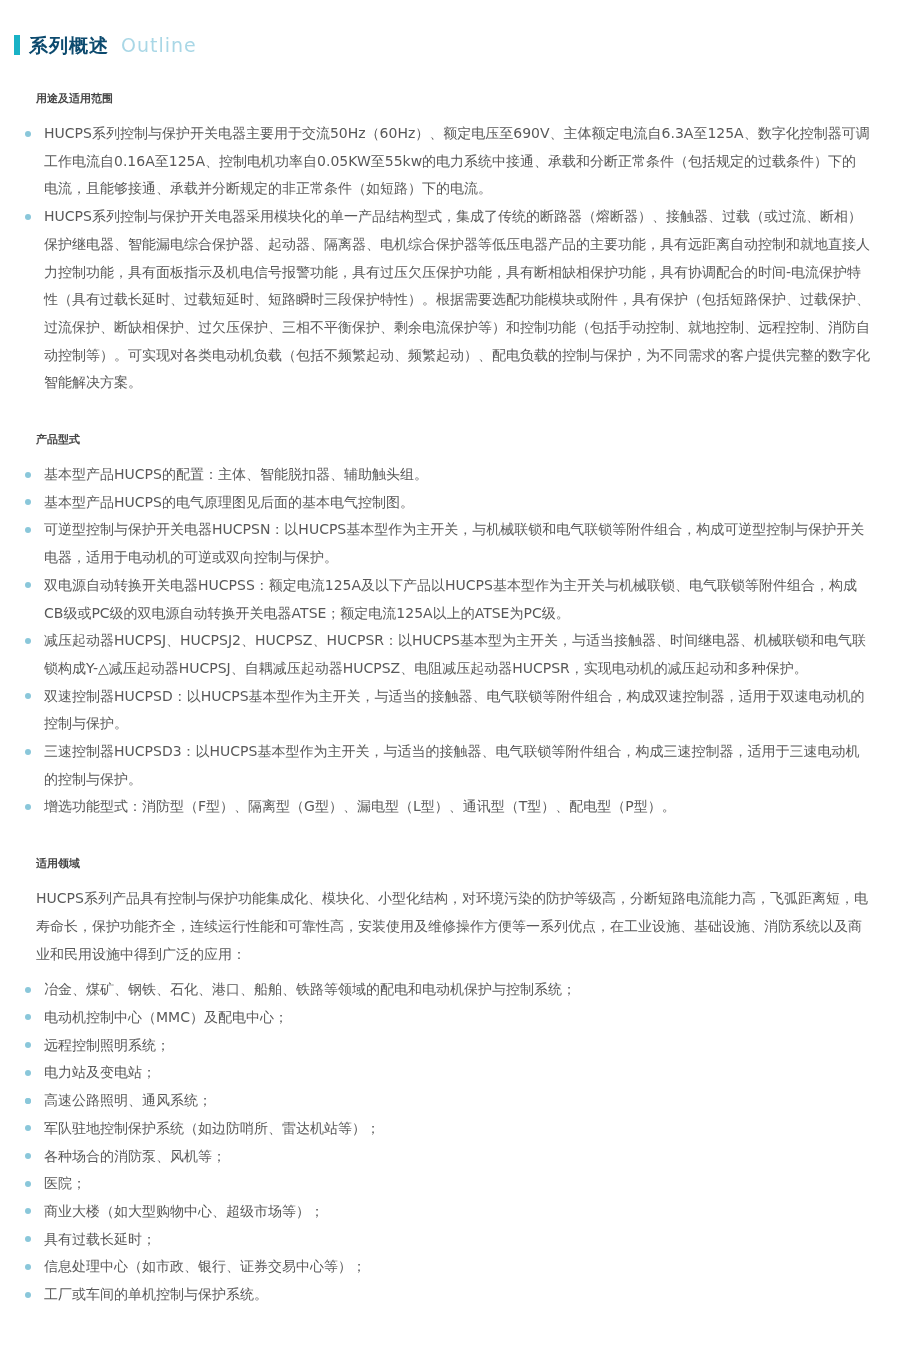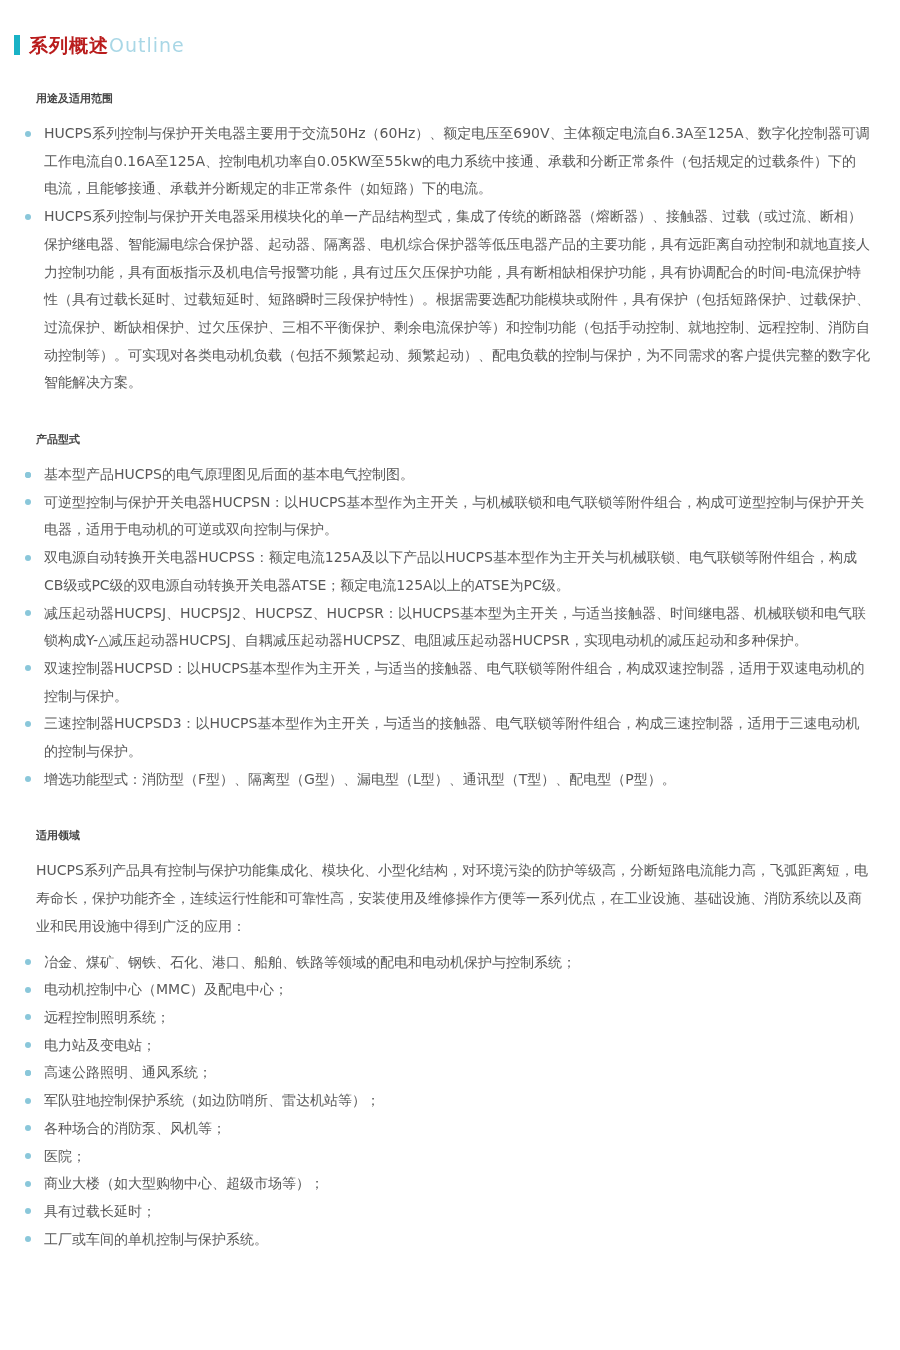--- a/index.html
+++ b/index.html
@@ -22,26 +22,26 @@
     display:flex;align-items:center;
     margin:34px 0 0 14px;
   }
   .accent-bar{
     width:6px;height:20px;
     background:var(--accent);
     margin-right:9px;
     flex:0 0 auto;
   }
   .title-zh{
-    font-size:19px;font-weight:bold;color:#b91c1c;
+    font-size:19px;font-weight:bold;color:#0c4a6e;
     letter-spacing:1px;line-height:22px;
   }
   .title-en{
     font-size:19px;color:var(--outline-en);
-    letter-spacing:1px;line-height:22px;
+    margin-left:12px;letter-spacing:1px;line-height:22px;
   }
   .content{
     margin:0 22px 0 36px;
     font-size:14px;
     line-height:27.7px;
   }
   .section-heading{
     font-size:11px;font-weight:bold;color:var(--heading);
     margin:33px 0 11px 0;line-height:20px;
   }
@@ -87,20 +87,21 @@
         </li>
       </ul>
   </section>
 
   <section>
     <h3 class="section-heading">产品型式</h3>
     <ul class="bullets">
 
         <li class="bullet-item">
           <span class="dot"></span>
+          <span>基本型产品HUCPS的配置：主体、智能脱扣器、辅助触头组。</span>
         </li>
 
         <li class="bullet-item">
           <span class="dot"></span>
           <span>基本型产品HUCPS的电气原理图见后面的基本电气控制图。</span>
         </li>
 
         <li class="bullet-item">
           <span class="dot"></span>
           <span>可逆型控制与保护开关电器HUCPSN：以HUCPS基本型作为主开关，与机械联锁和电气联锁等附件组合，构成可逆型控制与保护开关电器，适用于电动机的可逆或双向控制与保护。</span>
@@ -186,20 +187,24 @@
         <li class="bullet-item">
           <span class="dot"></span>
           <span>商业大楼（如大型购物中心、超级市场等）；</span>
         </li>
 
         <li class="bullet-item">
           <span class="dot"></span>
           <span>具有过载长延时；</span>
         </li>
 
+        <li class="bullet-item">
+          <span class="dot"></span>
+          <span>信息处理中心（如市政、银行、证券交易中心等）；</span>
+        </li>
 
         <li class="bullet-item">
           <span class="dot"></span>
           <span>工厂或车间的单机控制与保护系统。</span>
         </li>
       </ul>
   </section>
 
 </div>
 

